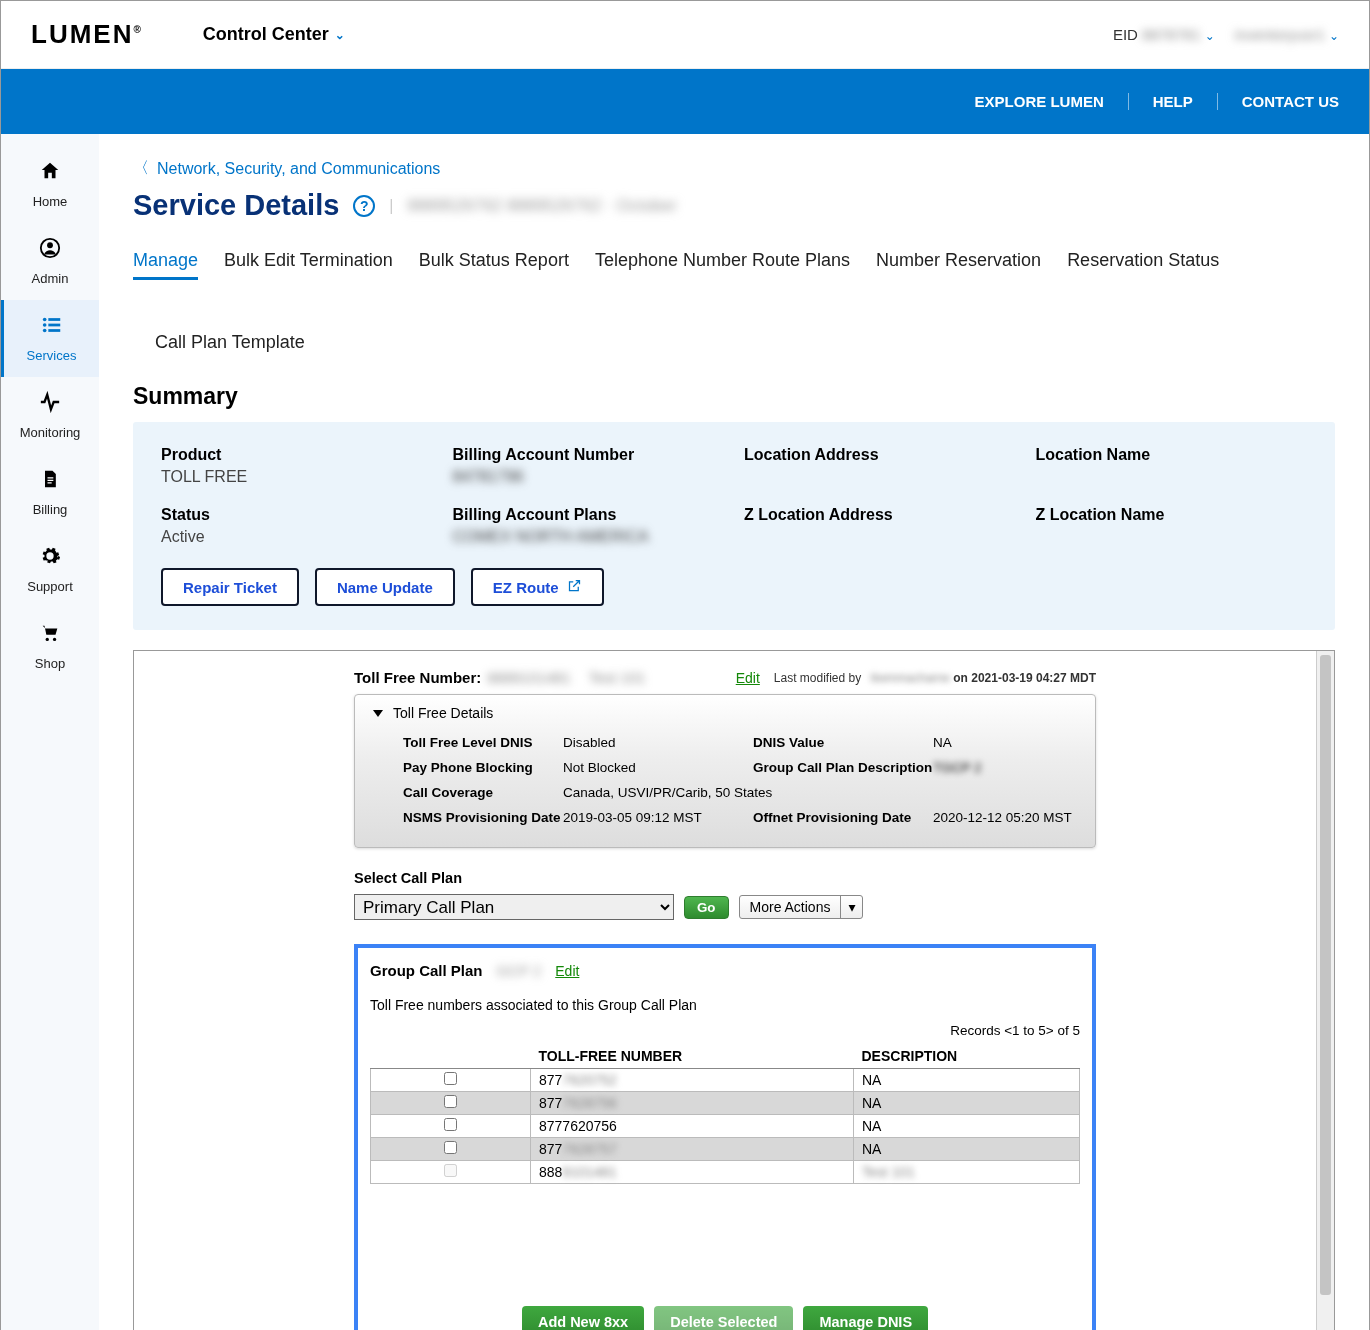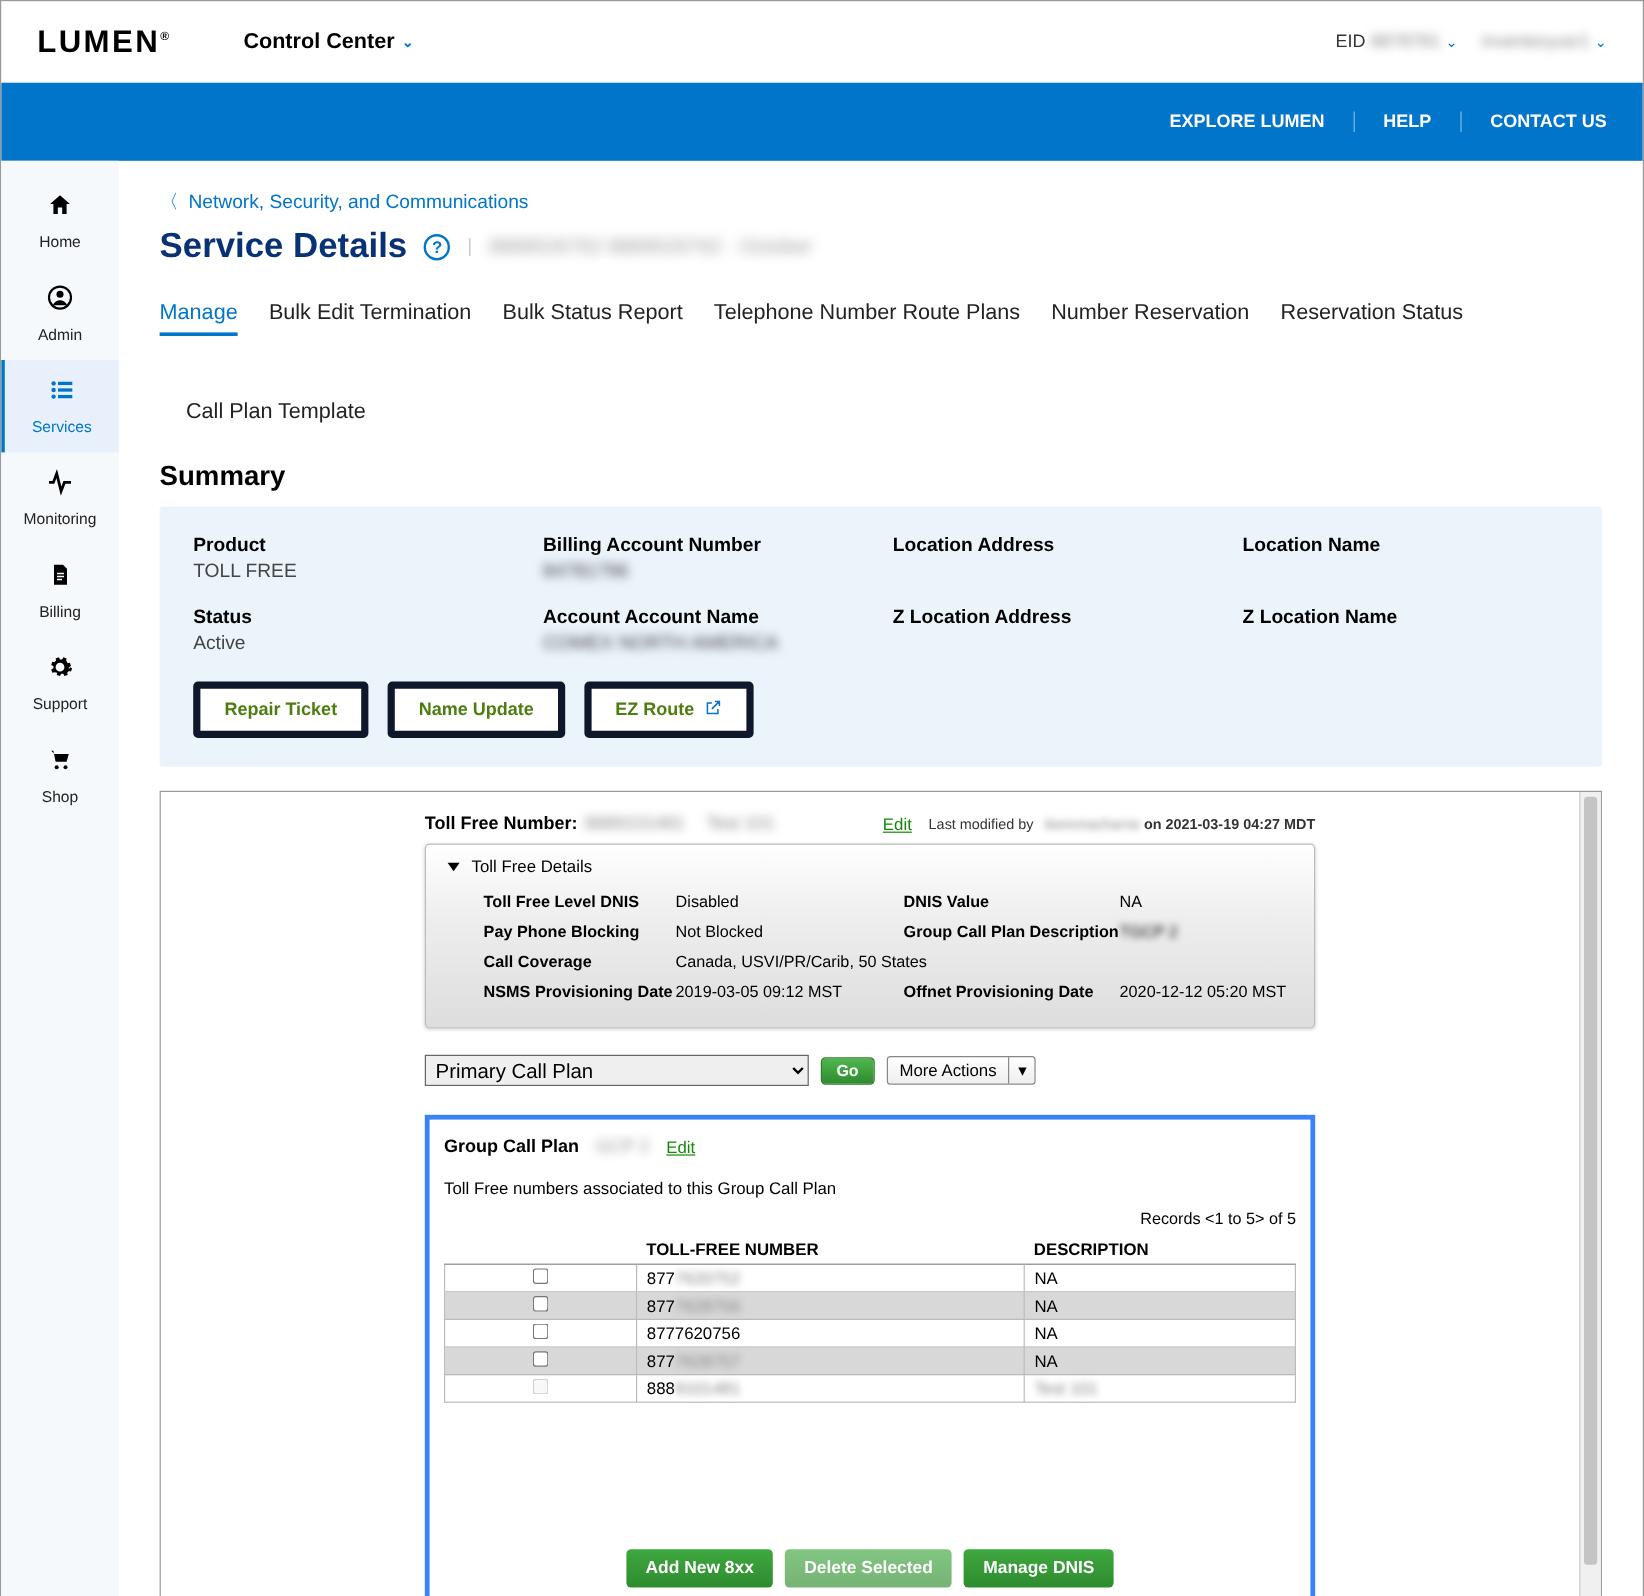--- a/index.html
+++ b/index.html
@@ -28,21 +28,21 @@
 .tab{cursor:pointer;padding-bottom:6px}
 .tab.active{color:#0075c9;border-bottom:3px solid #0075c9}
 .tab.sub{margin-left:22px}
 h2.summary{font-size:23px;font-weight:700;margin-top:24px}
 .summary-box{background:#ebf4fb;border-radius:3px;padding:24px 28px;margin-top:12px}
 .sum-grid{display:grid;grid-template-columns:repeat(4,1fr);row-gap:20px;column-gap:20px;font-size:16px}
 .sum-label{font-weight:700}
 .sum-val{color:#444;margin-top:4px}
 .sum-val.blur{filter:blur(4px)}
 .sum-btns{display:flex;gap:16px;margin-top:22px}
-.btn-outline{border:6px solid #0f172a;color:#4d7c0f;background:#fff;padding:8px 20px;border-radius:4px;font-size:15px;font-weight:600;cursor:pointer;display:flex;align-items:center;gap:8px}
+.btn-outline{border:2px solid #0f172a;color:#1d4ed8;background:#fff;padding:8px 20px;border-radius:4px;font-size:15px;font-weight:600;cursor:pointer;display:flex;align-items:center;gap:8px}
 .panel{border:1px solid #999;margin-top:20px;padding:0;position:relative;display:flex}
 .panel-inner{flex:1;padding:18px 220px 26px 220px}
 .scrollbar{width:18px;background:#f0f0f0;border-left:1px solid #ccc;position:relative}
 .scrollbar-thumb{position:absolute;top:4px;left:3px;right:3px;height:640px;background:#c4c4c4;border-radius:3px}
 .tf-head{display:flex;align-items:center;font-size:15px}
 .tf-head .lbl{font-weight:700}
 .tf-head .blur{filter:blur(4px);color:#888;margin-left:6px}
 .tf-head .edit{margin-left:auto;color:#138808;text-decoration:underline;cursor:pointer;font-size:14px}
 .tf-head .meta{margin-left:14px;font-size:12px;color:#333}
 .details-box{margin-top:8px;background:linear-gradient(#fff,#eee 40%,#ddd);border:1px solid #bbb;border-radius:4px;padding:10px 18px 22px;box-shadow:0 1px 3px rgba(0,0,0,0.15)}
@@ -215,21 +215,21 @@
             <div class="sum-label">Location Address</div>
           </div>
         <div>
             <div class="sum-label">Location Name</div>
           </div>
         <div>
             <div class="sum-label">Status</div>
             <div class="sum-val">Active</div>
           </div>
         <div>
-            <div class="sum-label">Account Account Name</div>
+            <div class="sum-label">Billing Account Plans</div>
             <div class="sum-val blur">COMEX NORTH AMERICA</div>
           </div>
         <div>
             <div class="sum-label">Z Location Address</div>
           </div>
         <div>
             <div class="sum-label">Z Location Name</div>
           </div>
       </div>
       <div class="sum-btns">
@@ -275,20 +275,21 @@
             <div class="k">Call Coverage</div>
             <div style="grid-column:2/5">Canada, USVI/PR/Carib, 50 States</div>
             <div class="k">NSMS Provisioning Date</div>
             <div>2019-03-05 09:12 MST</div>
             <div class="k">Offnet Provisioning Date</div>
             <div>2020-12-12 05:20 MST</div>
           </div>
         </div>
 
         <div class="select-row">
+          <div class="select-label">Select Call Plan</div>
           <div class="select-ctrls">
             <select class="cp">
               <option>Primary Call Plan</option>
             </select>
             <button class="btn-go">Go</button>
             <div class="more-actions">
               <span>More Actions</span>
               <span class="dd">▾</span>
             </div>
           </div>

